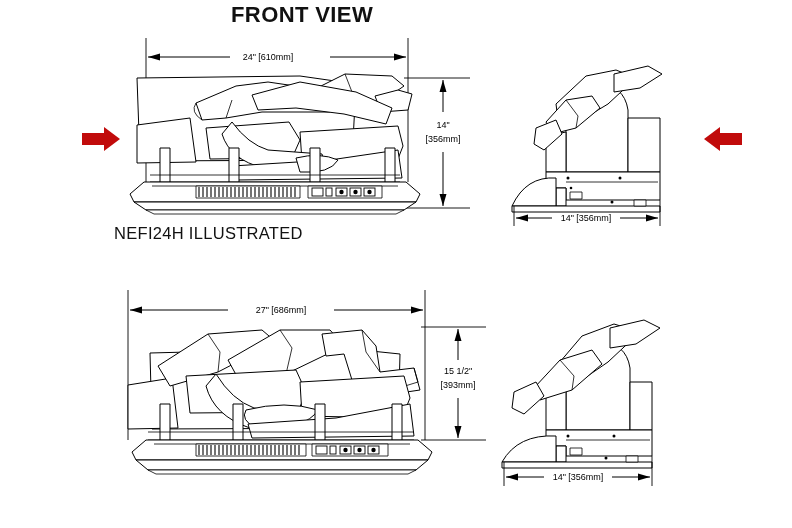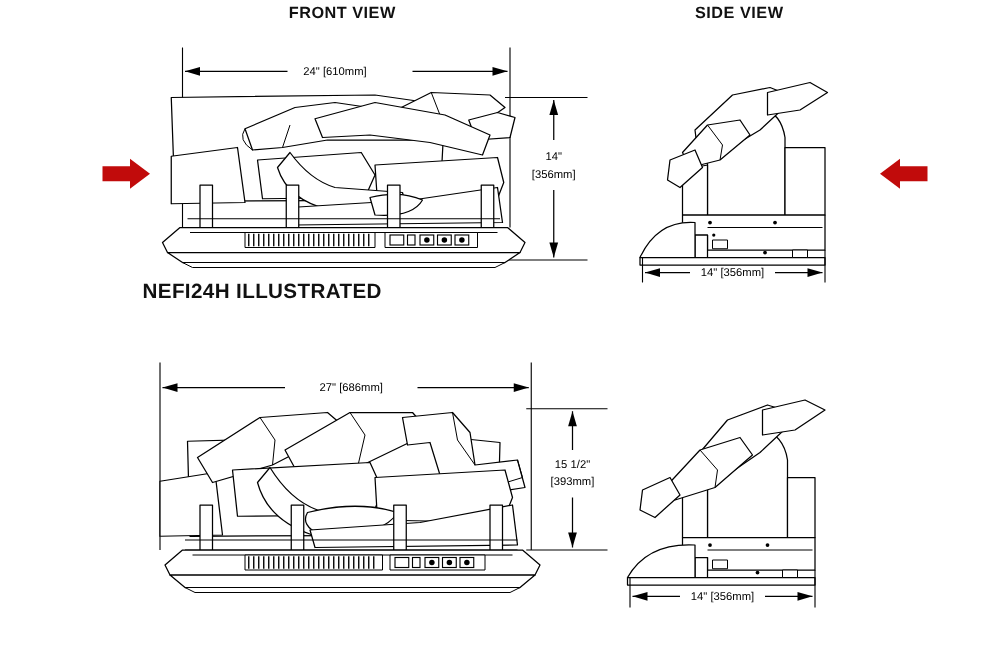--- a/index.html
+++ b/index.html
@@ -17,32 +17,32 @@
     color: #111111;
   }
   .sheet {
     position: absolute;
     inset: 0;
   }
   .view-heading {
     position: absolute;
     font-family: "Liberation Sans", sans-serif;
     font-weight: bold;
-    font-size: 13px;
+    font-size: 22px;
     letter-spacing: 0.4px;
     color: #111111;
     white-space: nowrap;
   }
   #heading-front { left: 231px; top: 2px; }
   #heading-side  { left: 556px; top: 2px; }
 
   .model-caption {
     position: absolute;
     font-family: "Liberation Sans", sans-serif;
-    font-weight: bold;
+    font-weight: normal;
     font-size: 16.5px;
     letter-spacing: 0.3px;
     color: #111111;
     white-space: nowrap;
   }
   #caption-top    { left: 114px; top: 224px; }
   #caption-bottom { left: 114px; top: 499px; }
 
   svg.draw {
     position: absolute;
@@ -68,21 +68,20 @@
   .knob { fill: #ffffff; stroke: #000000; stroke-width: 0.9; }
   .dotsm { fill: #000000; }
 </style>
 </head>
 <body>
 
 <div class="sheet">
 
   <div class="view-heading" id="heading-front">FRONT VIEW</div>
 
-  <div class="view-heading" id="heading-side">SIDE VIEW</div>
 
   <div class="model-caption" id="caption-top">NEFI24H ILLUSTRATED</div>
 
 
   <svg class="draw" viewBox="0 0 792 528">
 
     <g>
 
       <g>
         <line class="extline" x1="146" y1="38" x2="146" y2="182"></line>

